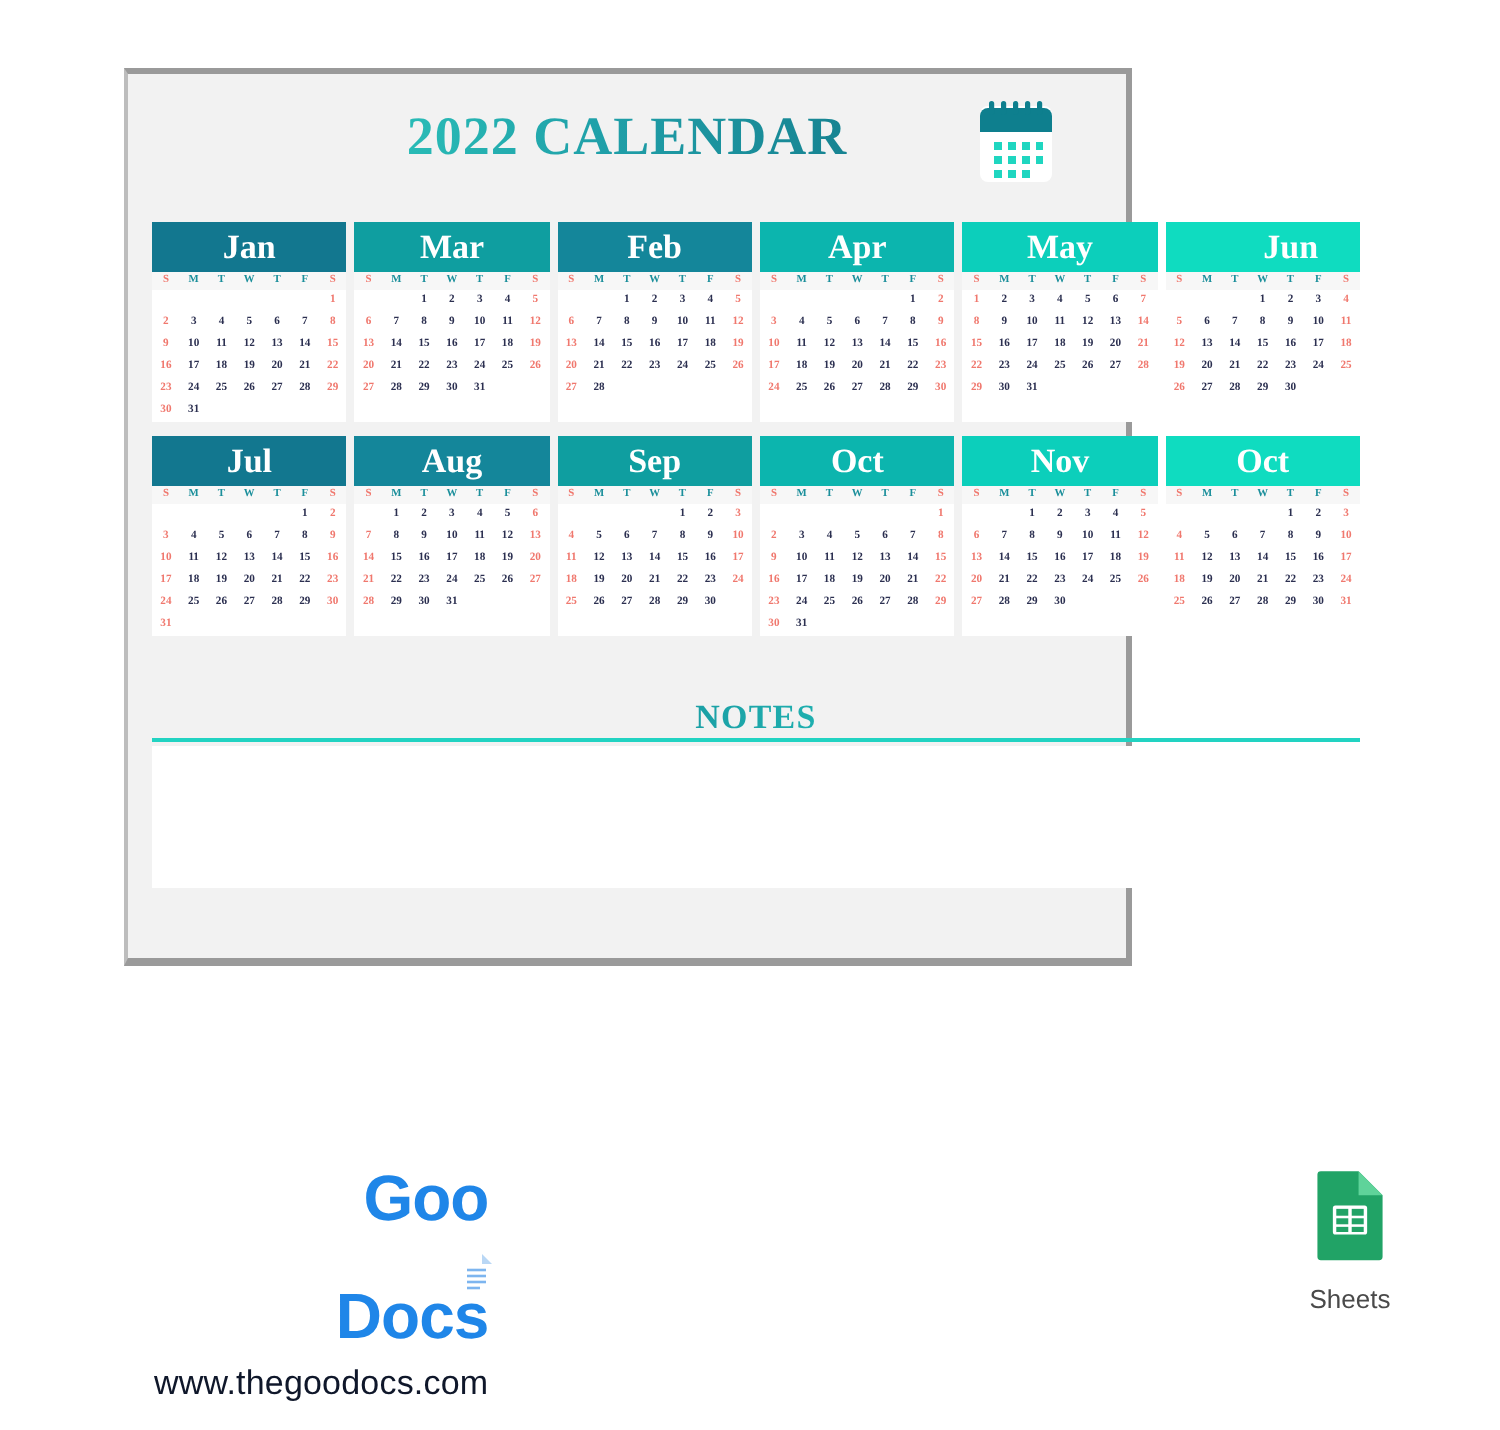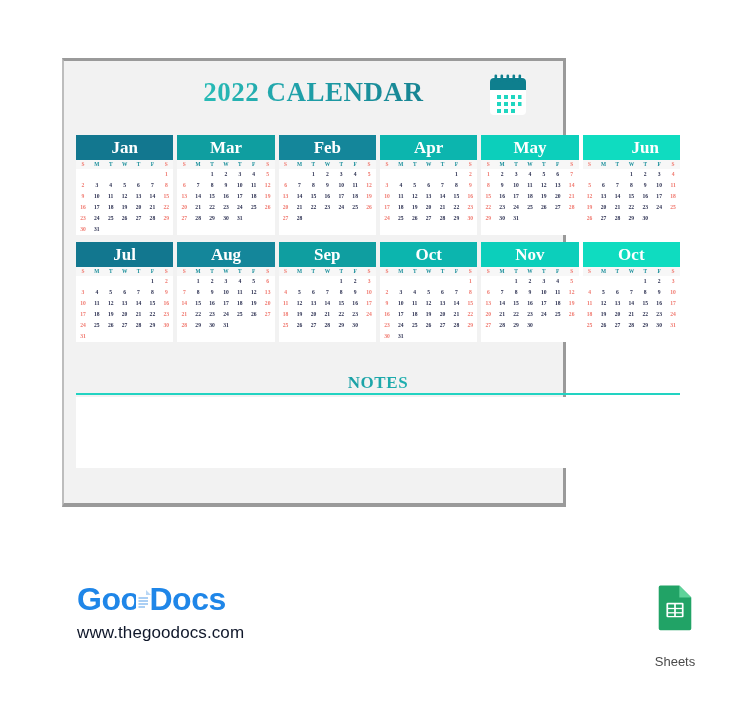--- a/index.html
+++ b/index.html
@@ -9,21 +9,21 @@
     height: 715px;
     background: #ffffff;
     font-family: "Liberation Sans", sans-serif;
     overflow: hidden;
   }
 
   
   .page-wrap {
     position: absolute;
     left: 62px;
-    top: 58px;
+    top: 34px;
     width: 504px;
     height: 449px;
     background: #22c55e;
     border-top: 3px solid #9a9a9a;
     border-left: 2px solid #bdbdbd;
     border-right: 3px solid #9a9a9a;
     border-bottom: 4px solid #9a9a9a;
   }
 
   .page {
@@ -171,21 +171,22 @@
   }
 
   .brand-logo {
     font-family: "Liberation Sans", sans-serif;
     font-weight: bold;
     font-size: 32px;
     color: #1f86e8;
     letter-spacing: -.5px;
     white-space: nowrap;
     display: flex;
-    align-items: flex-start;
+    align-items: flex-end;
+    flex-direction: column;
   }
 
   .brand-doc-icon {
     display: inline-block;
     width: 17px;
     height: 22px;
     margin: 0 -3px 0 -4px;
     position: relative;
     top: 1px;
   }
@@ -203,21 +204,21 @@
     left: 645px;
     top: 83px;
     width: 60px;
     text-align: center;
   }
 
   .sheets-label {
     font-family: "Liberation Sans", sans-serif;
     font-size: 13px;
     color: #4a4a4a;
-    margin-top: 19px;
+    margin-top: 6px;
   }
 </style>
 </head>
 <body>
 
 <div class="page-wrap">
   <div class="page">
 
     <div class="doc-header">
       <div class="doc-title">2022 CALENDAR</div>

